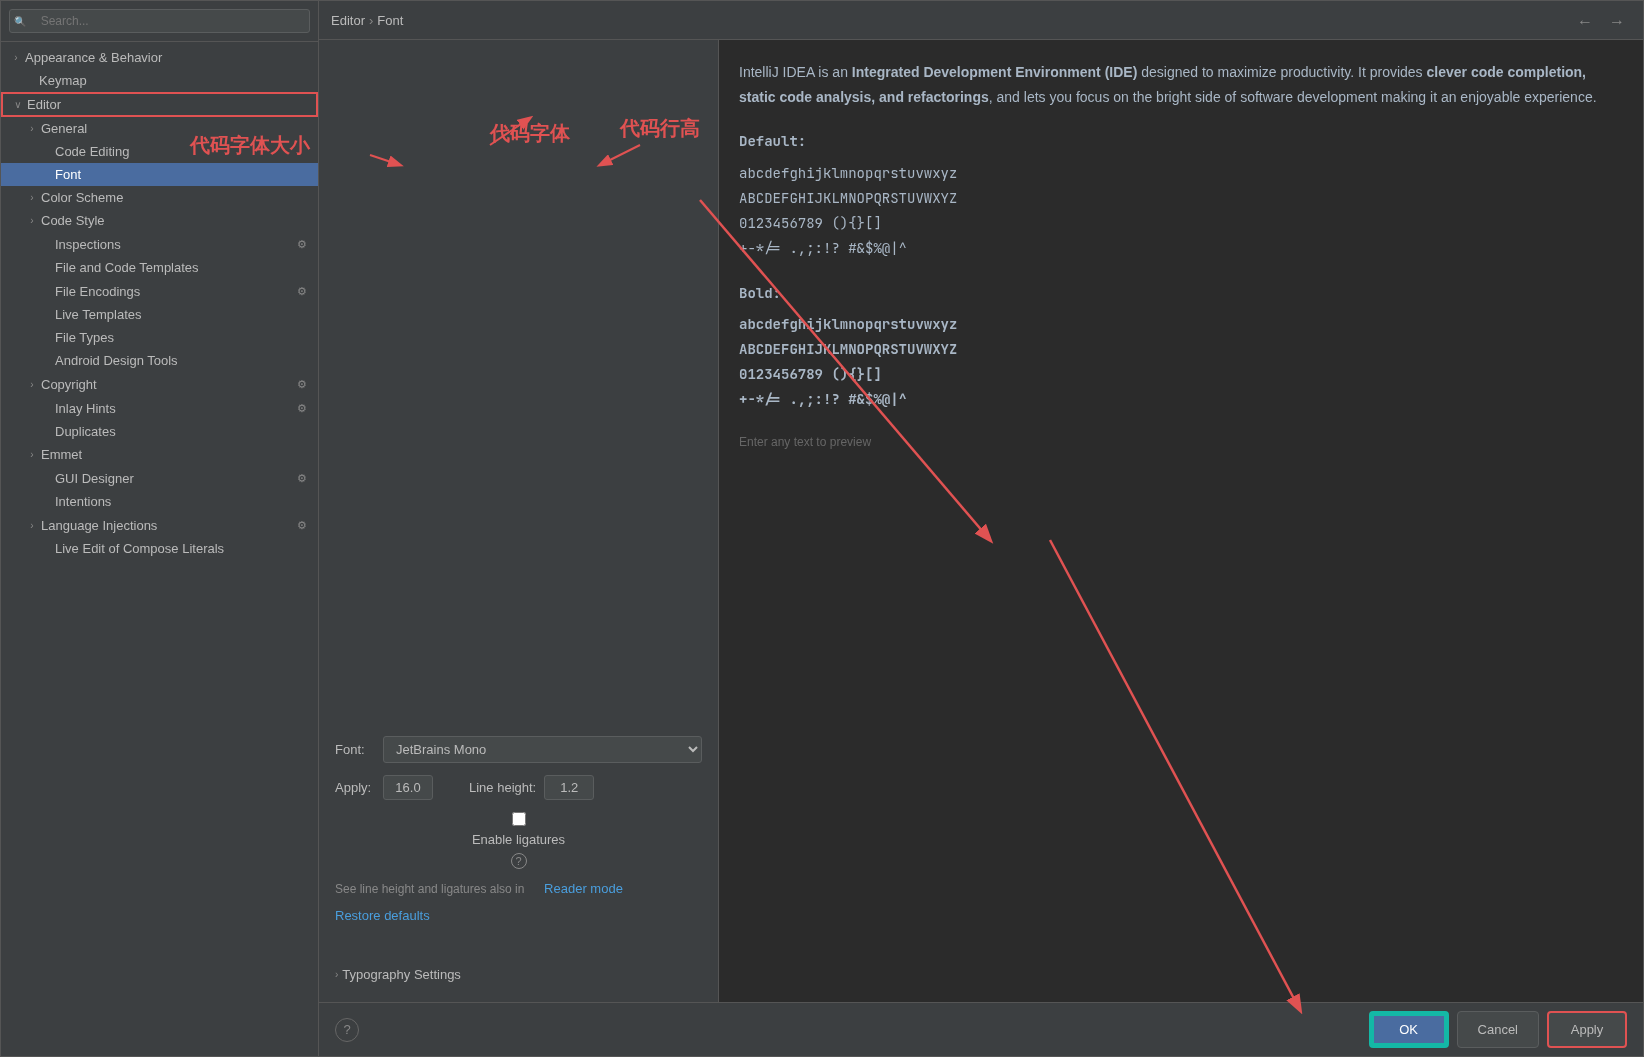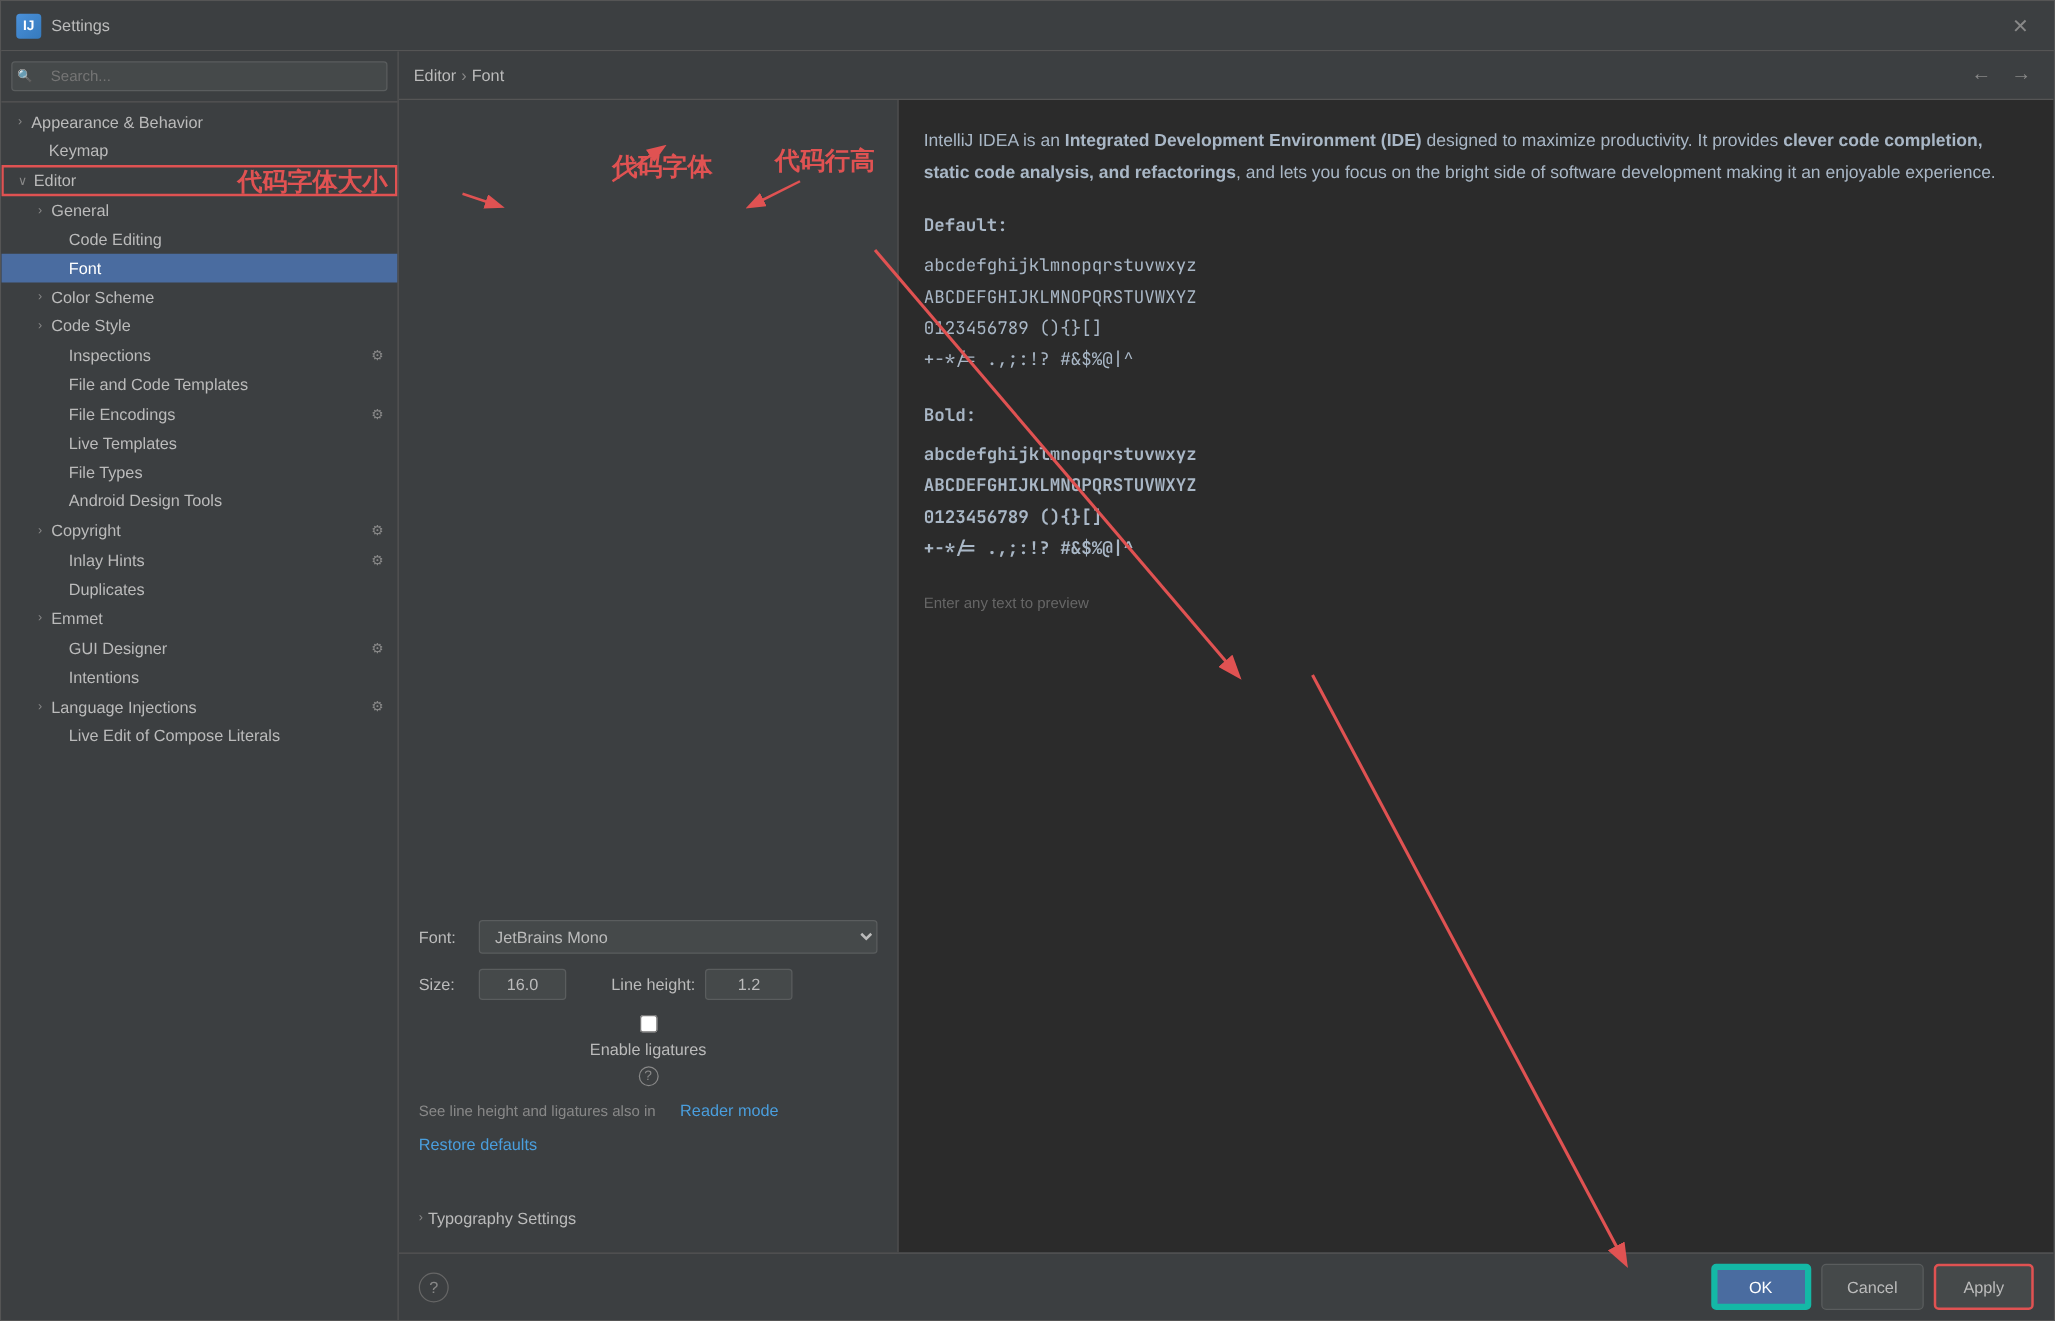--- a/index.html
+++ b/index.html
@@ -212,21 +212,21 @@
       background: #45494a;
       border: 1px solid #5a5d5e;
       border-radius: 3px;
       color: #bbbbbb;
       padding: 4px 8px;
       font-size: 13px;
       outline: none;
       cursor: pointer;
     }
     .number-input {
-      width: 70px;
+      width: 50px;
       background: #45494a;
       border: 1px solid #5a5d5e;
       border-radius: 3px;
       color: #bbbbbb;
       padding: 4px 8px;
       font-size: 13px;
       outline: none;
       text-align: center;
     }
     .checkbox-row {
@@ -397,27 +397,20 @@
       pointer-events: none;
       z-index: 99;
     }
   </style>
 </head>
 <body>
 
 <div class="container">
   <div class="dialog">
 
-    <div class="title-bar">
-      <div class="title-bar-icon">
-        <span>IJ</span>
-      </div>
-      <span class="title-bar-title">Settings</span>
-      <span class="title-bar-close">✕</span>
-    </div>
 
     <div class="dialog-body">
 
       <div class="left-panel">
         <div class="search-box">
           <div class="search-wrap">
             <input class="search-input" type="text" placeholder="  Search..." style="">
           </div>
         </div>
         <div class="tree">
@@ -579,21 +572,21 @@
         <div class="content-area">
 
           <div class="center-panel">
 
             <div class="form-row">
               <span class="form-label">Font:</span>
               <select class="font-select"><option>JetBrains Mono</option></select>
             </div>
 
             <div class="form-row">
-              <span class="form-label">Size:</span>
+              <span class="form-label">Apply:</span>
               <input class="number-input" type="text" value="16.0" style="">
               <span class="form-label" style="margin-left:28px;">Line height:</span>
               <input class="number-input" type="text" value="1.2" style="">
             </div>
 
             <div class="checkbox-row">
               <input type="checkbox" id="ligatures" style="">
               <label for="ligatures" class="form-label">Enable ligatures</label>
               <span class="help-icon">?</span>
             </div>

